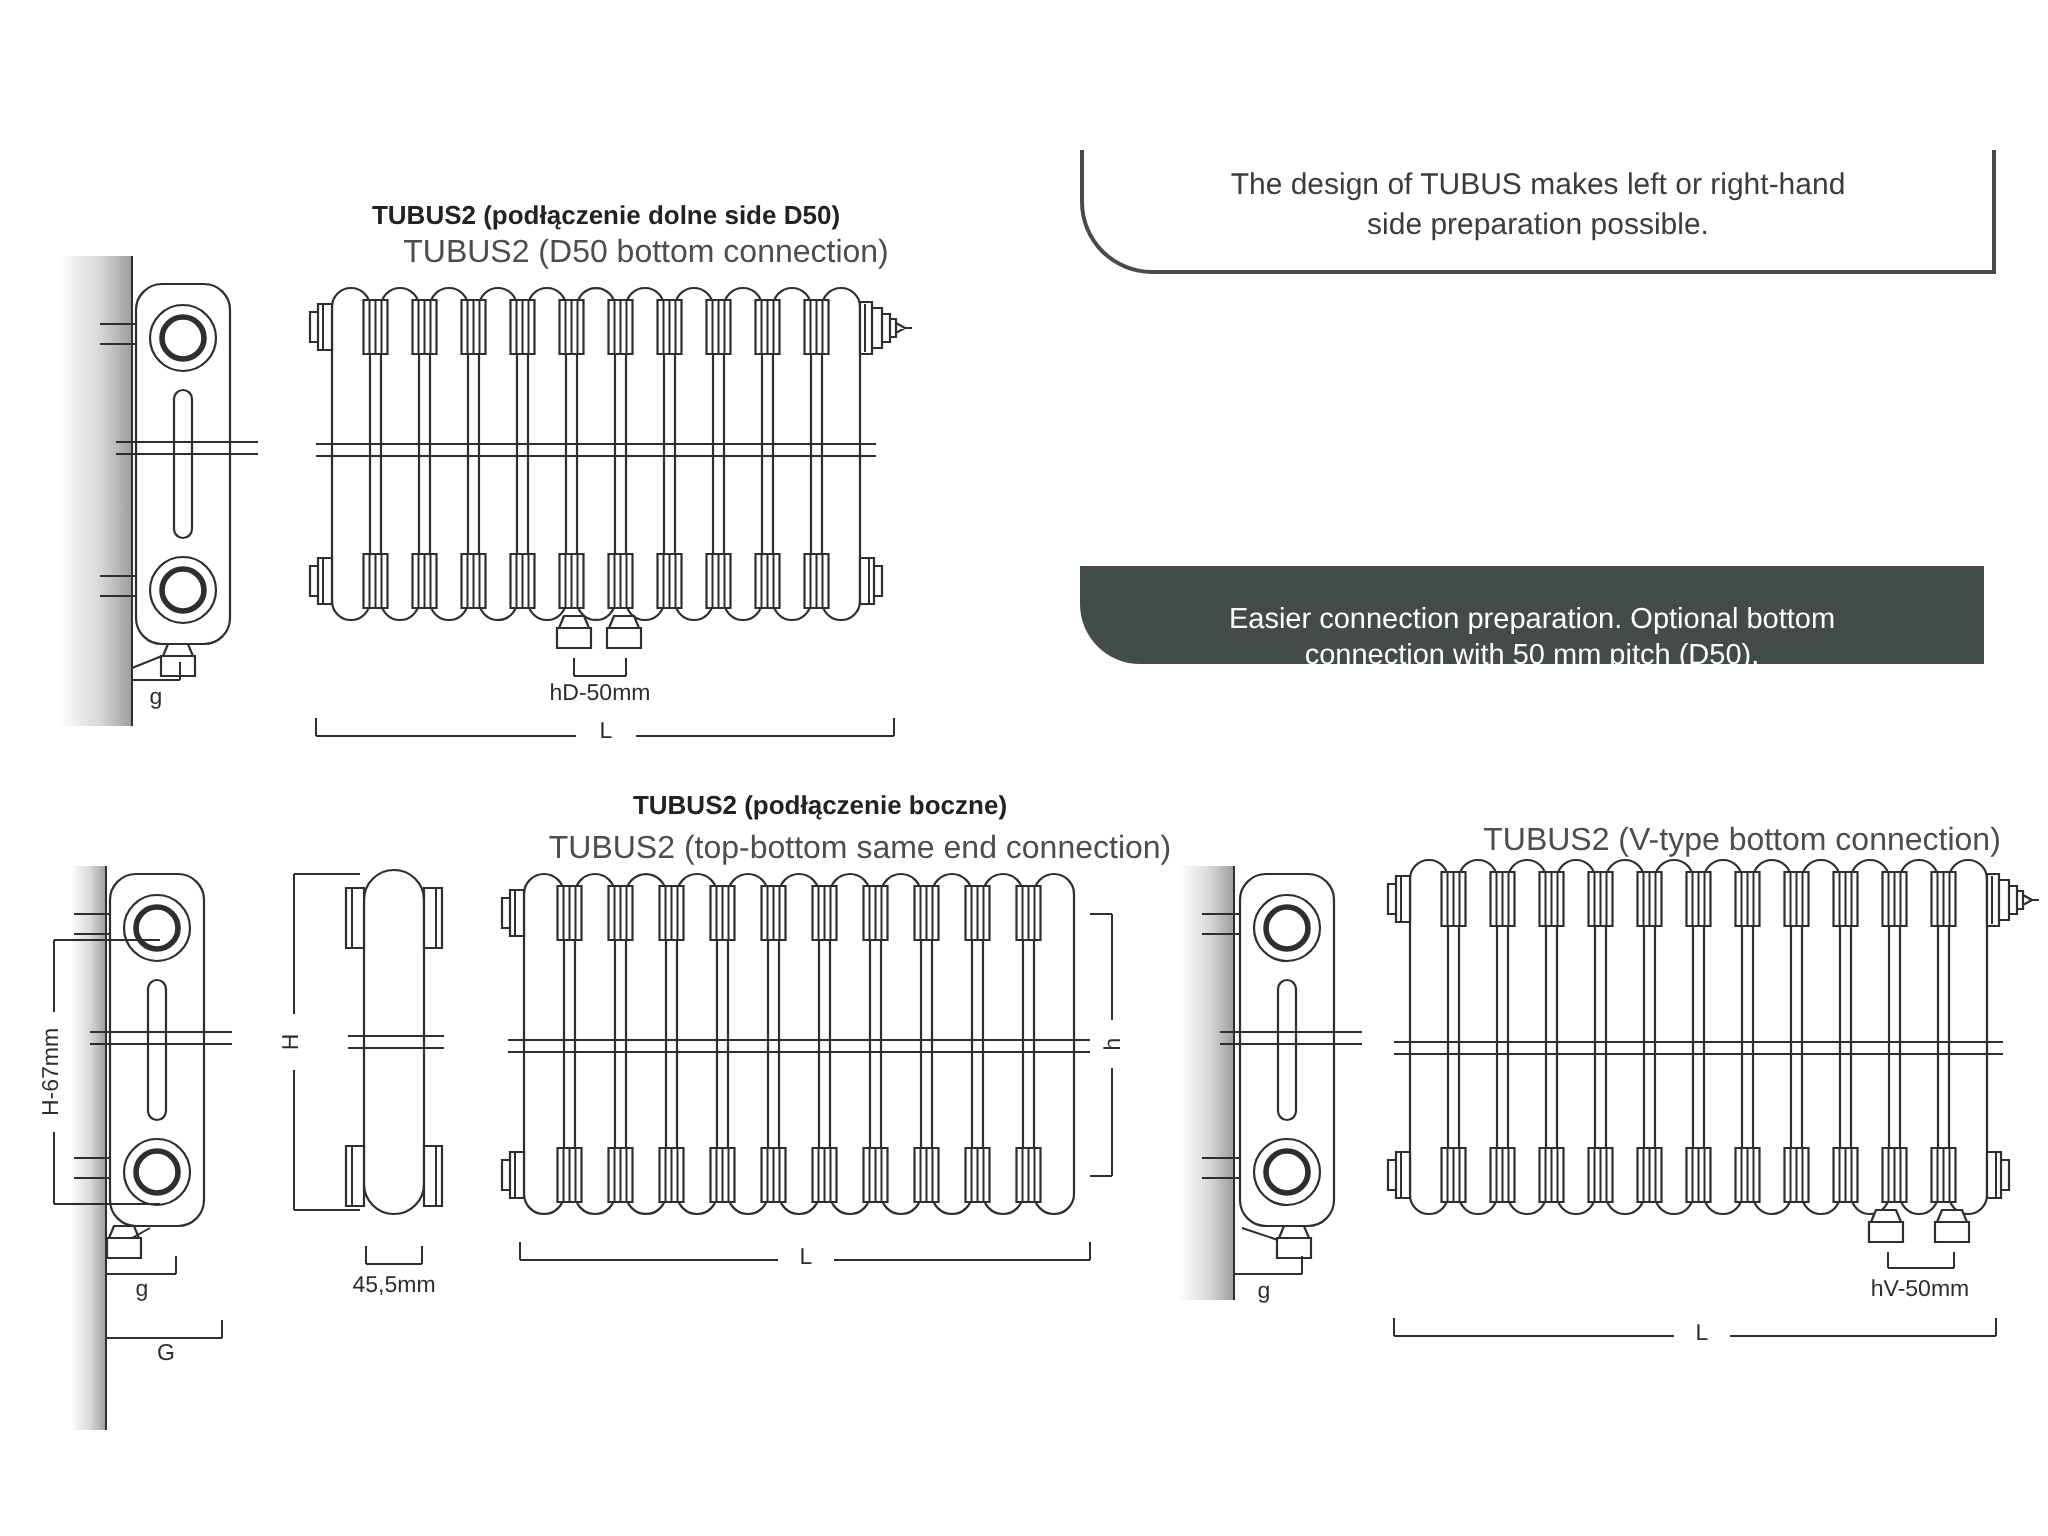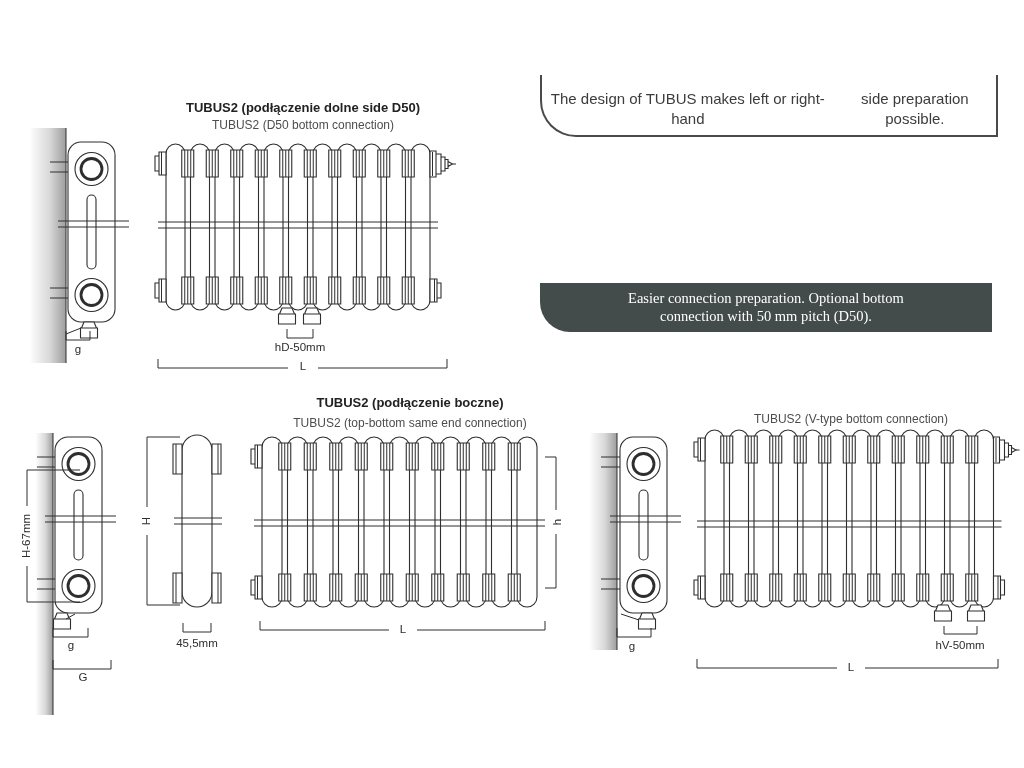--- a/index.html
+++ b/index.html
@@ -1,36 +1,36 @@
 <!DOCTYPE html>
 <html><head>
 <meta charset="utf-8">
 <style>
   html,body{margin:0;padding:0;background:#fff;}
   .canvas{position:relative;width:1024px;height:768px;background:#fff;
           font-family:"Liberation Sans",sans-serif;overflow:hidden;}
   #drawing{position:absolute;left:0;top:0;}
   .title{position:absolute;font-weight:bold;font-size:13px;color:#222;
          white-space:nowrap;transform:translateX(-50%);}
-  .subtitle{position:absolute;font-size:12px;color:#4d4d4d;
-            white-space:nowrap;transform:translateX(-50%);}
+  .subtitle{position:absolute;font-size:16px;color:#4d4d4d;
+            white-space:nowrap;transform:translateX(-50%);margin-left:20px;}
   .dim{position:absolute;font-size:11.5px;color:#2d2d2d;white-space:nowrap;
        transform:translateX(-50%);}
   .dim.rot{transform:translate(-50%,-50%) rotate(-90deg);}
   .callout{position:absolute;left:540px;top:75px;width:458px;height:62px;
            border-left:2px solid #4a4a4a;border-right:2px solid #4a4a4a;
            border-bottom:2px solid #4a4a4a;border-bottom-left-radius:36px;
-           box-sizing:border-box;display:flex;flex-direction:row;
+           box-sizing:border-box;display:flex;flex-direction:column;
            justify-content:flex-start;align-items:center;padding-top:8px;
            font-size:15px;color:#3c3c3c;line-height:20px;text-align:center;}
   .banner{position:absolute;left:540px;top:283px;width:452px;height:49px;
           background:#444b4b;border-bottom-left-radius:30px;
           box-sizing:border-box;display:flex;flex-direction:column;
-          justify-content:flex-start;align-items:center;padding-top:6px;
-          font-size:14.5px;color:#fff;line-height:18px;text-align:center;font-family:Liberation Serif, serif;}
+          justify-content:flex-start;align-items:center;padding-top:18px;
+          font-size:14.5px;color:#fff;line-height:18px;text-align:center;}
 </style>
 </head>
 <body>
 
 <div class="canvas">
 
   <svg id="drawing" width="1024" height="768" viewBox="0 0 1024 768">
       <defs>
         <linearGradient id="wg" x1="0" y1="0" x2="1" y2="0">
 <stop offset="0" stop-color="#fdfdfd"></stop>

